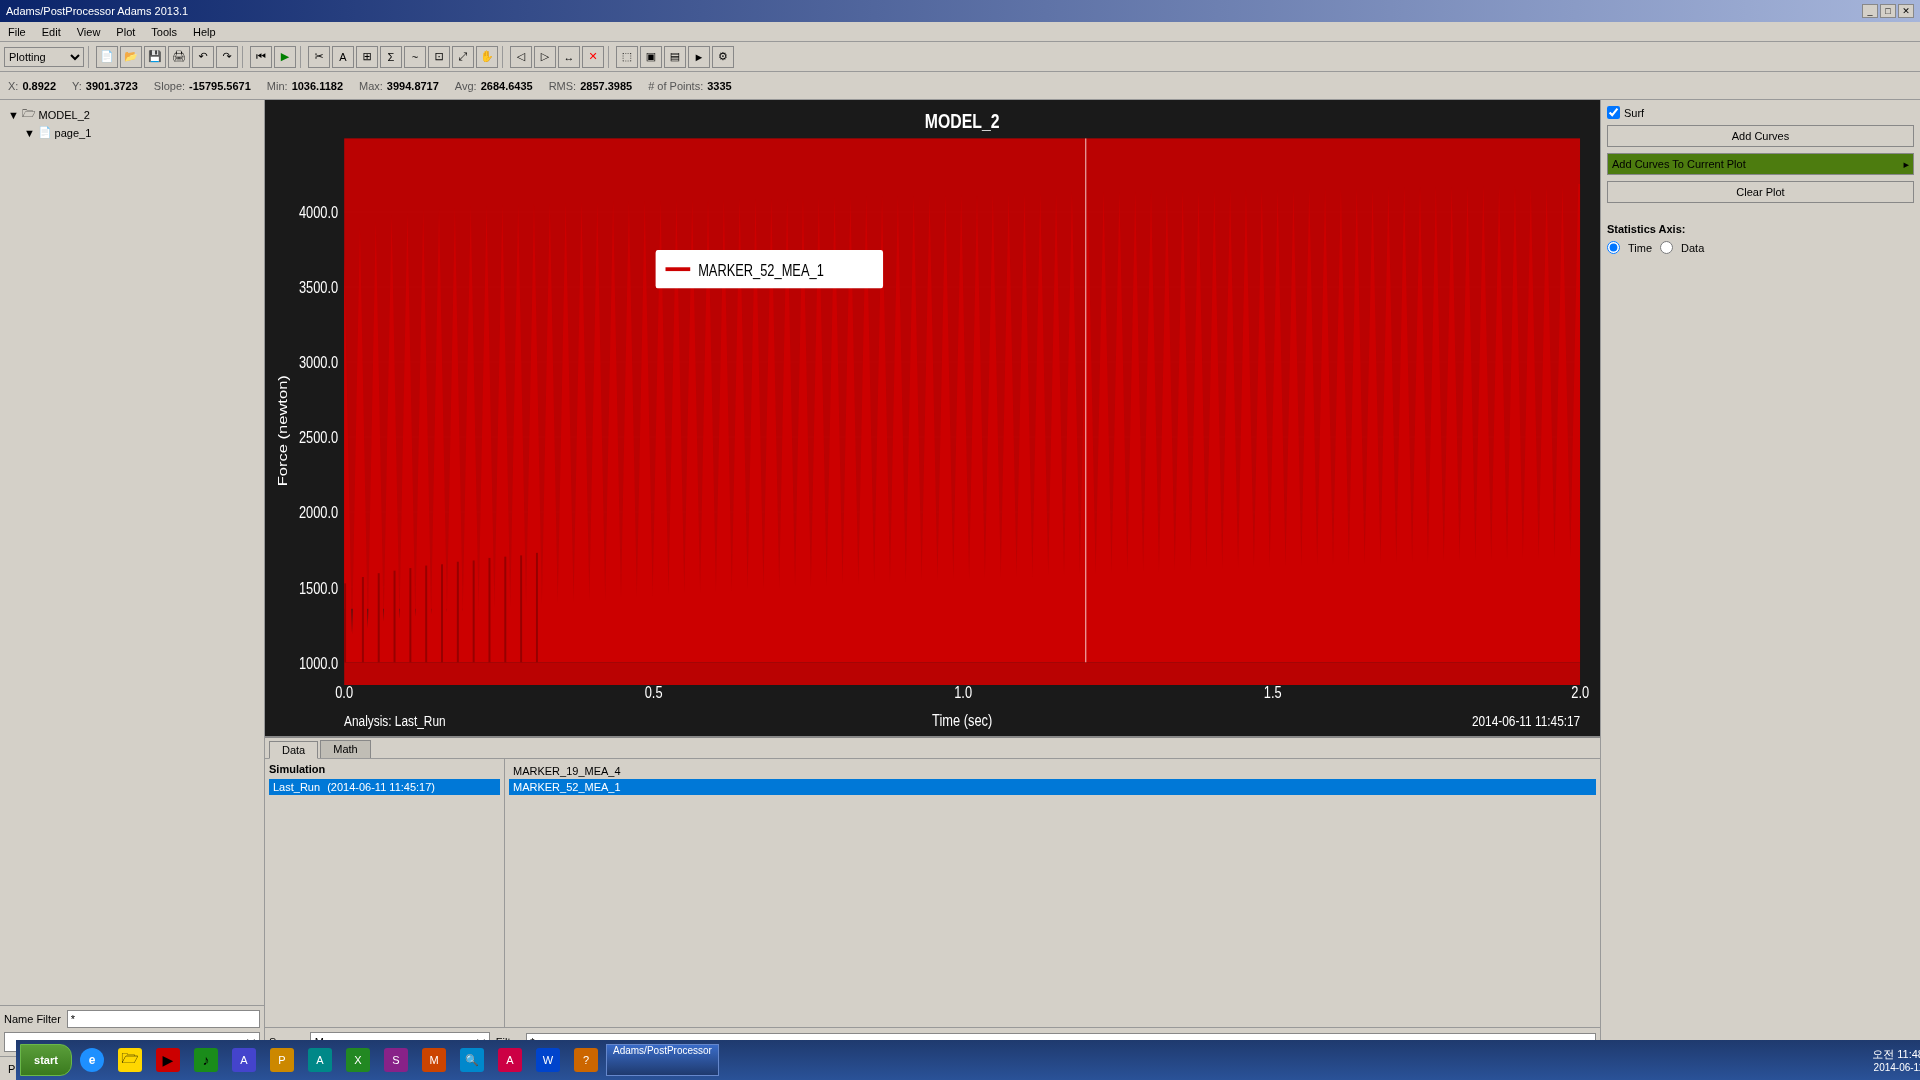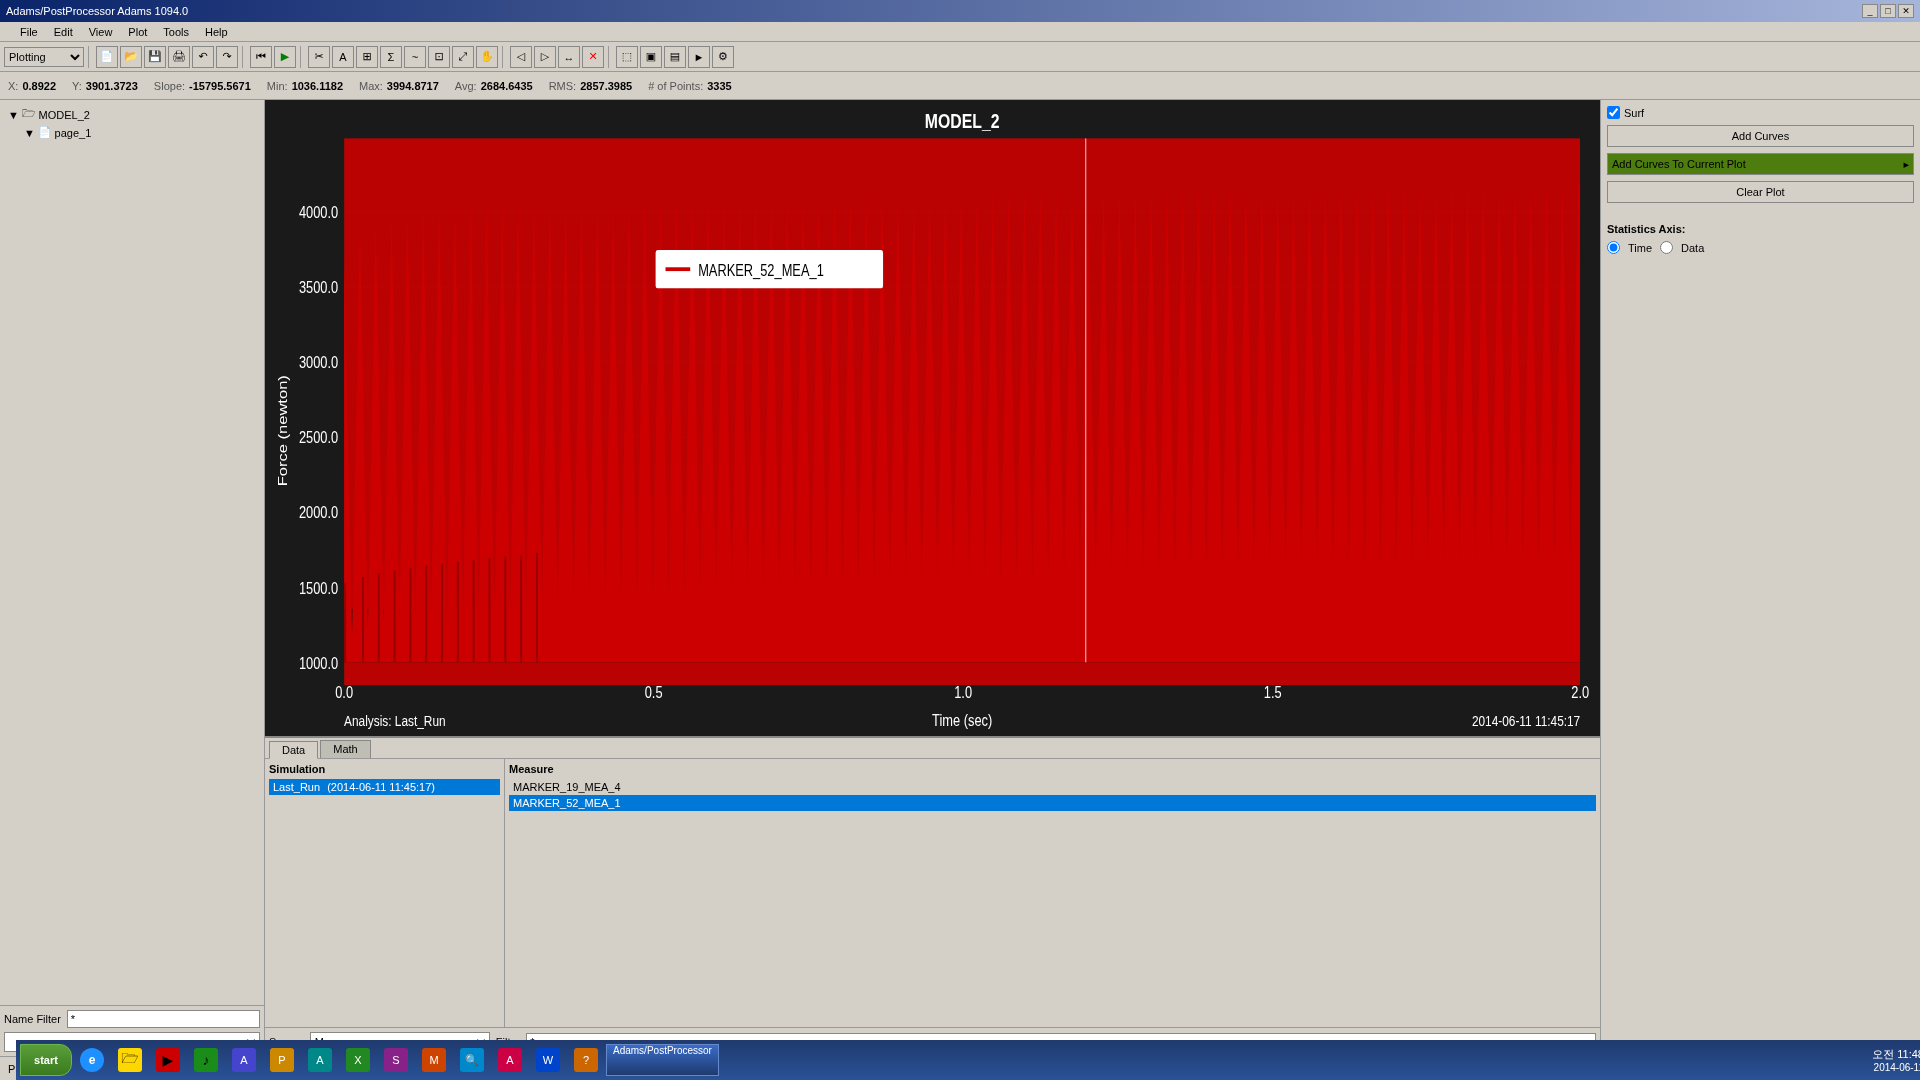--- a/index.html
+++ b/index.html
@@ -22,21 +22,21 @@
       font-size: 9px; display: flex; align-items: center; justify-content: center;
       cursor: pointer; color: black;
     }
 
     
     #menu-bar {
       background: #d4d0c8;
       height: 20px;
       display: flex;
       align-items: center;
-      padding: 0 12px;
+      padding: 0 0;
       border-bottom: 1px solid #999;
     }
     .menu-item {
       padding: 2px 8px;
       cursor: pointer;
       font-size: 11px;
     }
 
     
     #toolbar {
@@ -300,21 +300,21 @@
     .taskbar-app {
       width: 36px; height: 32px; 
       display: flex; align-items: center; justify-content: center;
       cursor: pointer;
     }
   </style>
 </head>
 <body>
 
 <div id="title-bar">
-  <span>Adams/PostProcessor Adams 1094.0</span>
+  <span>Adams/PostProcessor Adams 2013.1</span>
   <div class="window-controls">
     <div class="win-btn">_</div>
     <div class="win-btn">□</div>
     <div class="win-btn">✕</div>
   </div>
 </div>
 
 <div id="menu-bar">
   <span class="menu-item">File</span>
   <span class="menu-item">Edit</span>
@@ -537,21 +537,20 @@
       </div>
       <div id="bottom-content">
         <div id="sim-panel">
           <div class="panel-label">Simulation</div>
           <div class="sim-item selected">
             <span>Last_Run</span>
             <span style="color:white; margin-left:4px;">(2014-06-11 11:45:17)</span>
           </div>
         </div>
         <div id="measure-panel">
-          <div class="panel-label">Measure</div>
           <div class="measure-item">MARKER_19_MEA_4</div>
           <div class="measure-item selected">MARKER_52_MEA_1</div>
         </div>
       </div>
       <div id="source-filter-row">
         <span>Source</span>
         <select class="source-select">
           <option>Measures</option>
         </select>
         <span>Filter</span>

